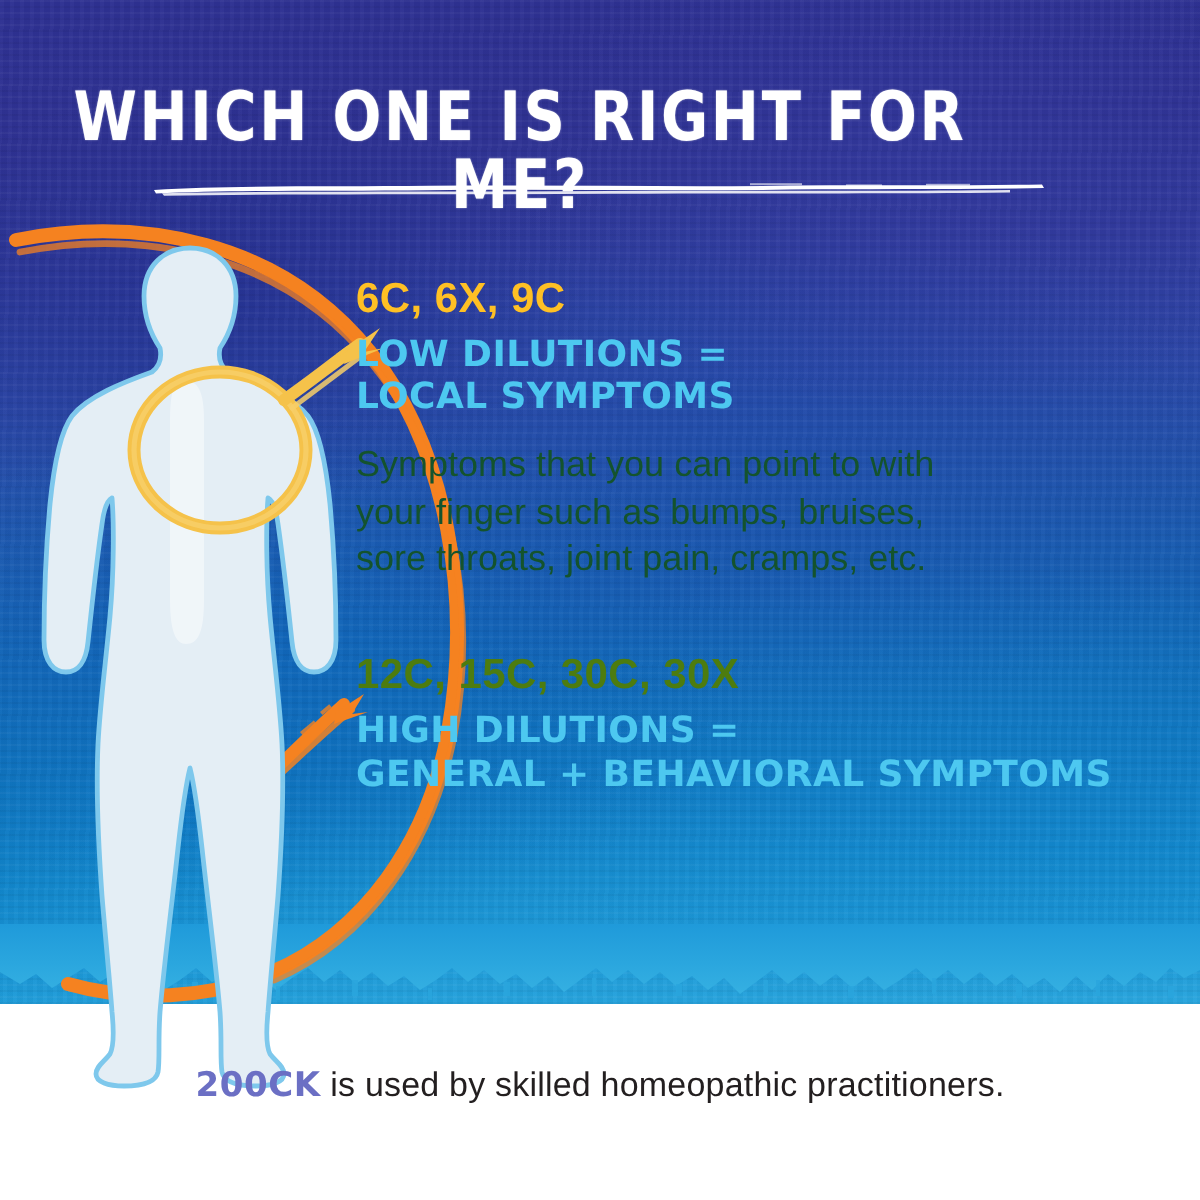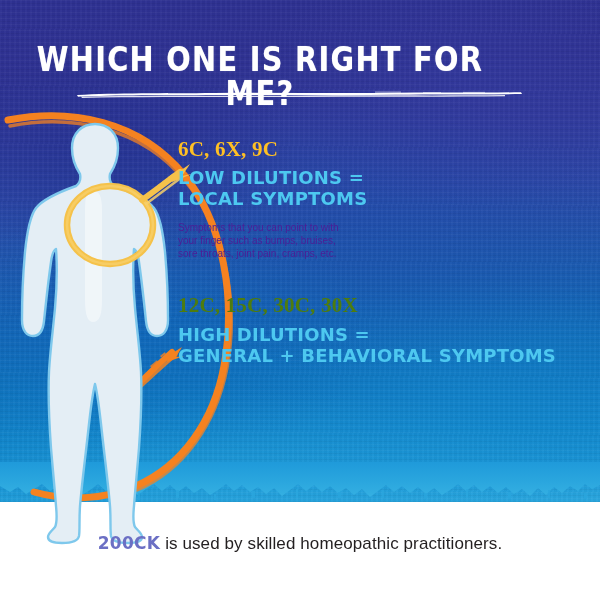--- a/index.html
+++ b/index.html
@@ -133,21 +133,21 @@
 
   
   .content {
     position: absolute;
     left: 178px;
     top: 138px;
     width: 404px;
   }
   .block { margin-bottom: 12px; }
   .block-potency {
-    font-family: Liberation Serif, serif;
+    font-family: Liberation Sans, sans-serif;
     font-weight: 700;
     font-size: 21px;
     letter-spacing: .2px;
     line-height: 1.1;
     margin: 0 0 6px 0;
   }
   .potency-low  { color: #ffc024; }
   .potency-high { color: #4d7c0f; }
   .block-sub {
     font-family: "DejaVu Sans", sans-serif;
@@ -155,23 +155,23 @@
     font-size: 18px;
     letter-spacing: .2px;
     line-height: 1.18;
     color: #4dc8f0;
     margin: 0 0 11px 0;
     white-space: pre-line;
   }
   .block-body {
     font-family: "Liberation Sans", sans-serif;
     font-weight: 400;
-    font-size: 10px;
+    font-size: 18px;
     line-height: 1.33;
-    color: #4c1d95;
+    color: #14532d;
     margin: 0;
     white-space: pre-line;
   }
   .gap-2 { height: 22px; }
 
   
   .footer {
     position: absolute;
     left: 0;
     top: 533px;

